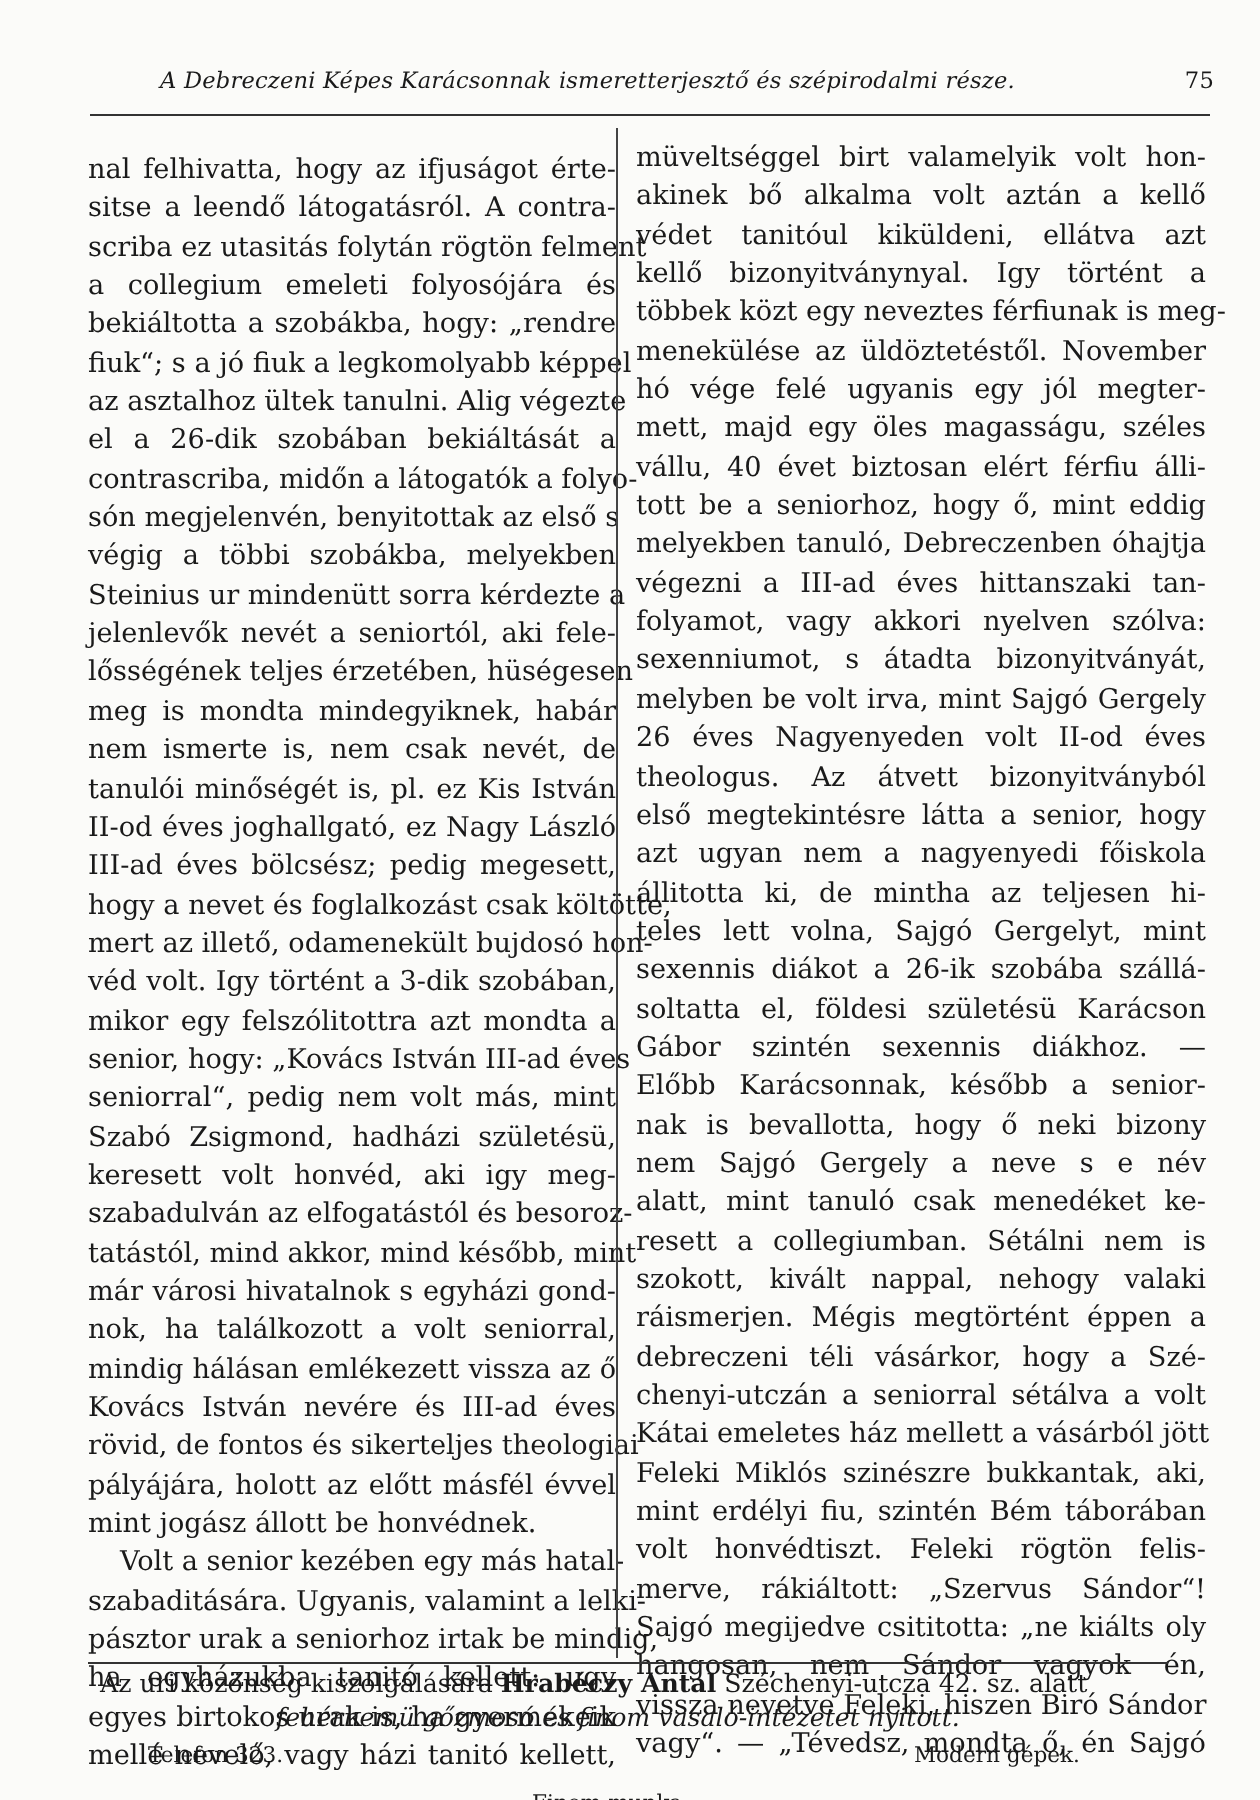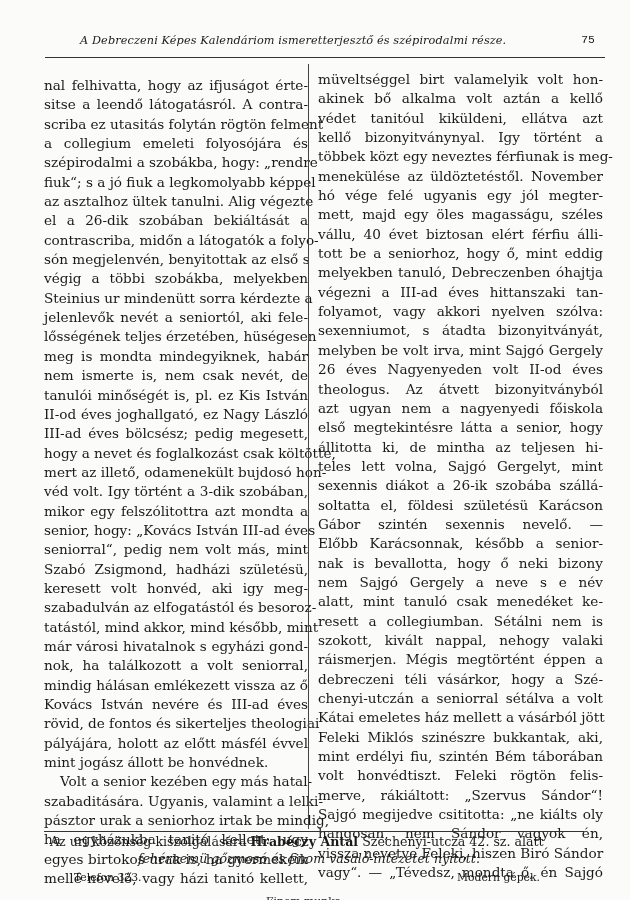--- a/index.html
+++ b/index.html
@@ -8,21 +8,21 @@
     background: #fbfbf9;
     font-family: "DejaVu Serif", serif;
     color: #1a1a1a;
     position: relative;
   }
   .running-head {
     position: absolute; left: 62px; top: 34px; width: 545px;
     font-style: italic; font-size: 11.3px; letter-spacing: 0.1px;
   }
   .running-head .title { position: absolute; left: 18px; top: 0; }
-  .running-head .pagenum { position: absolute; right: 12px; top: 0; font-style: normal; font-family: Liberation Mono, monospace; }
+  .running-head .pagenum { position: absolute; right: 0; top: 0; font-style: normal; }
   .rule-top {
     position: absolute; left: 45px; top: 57px; width: 560px; height: 0;
     border-top: 1.3px solid #333;
   }
   .col {
     position: absolute; top: 68px;
     font-size: 13.6px; line-height: 19.35px;
   }
   .col .line { display: block; white-space: nowrap; text-align: justify; text-align-last: justify; height: 19.35px; }
   .col .line.last { text-align-last: left; }
@@ -41,31 +41,31 @@
   .ad .l1 { position: absolute; left: 6px; top: 0; white-space: nowrap; }
   .ad .l1 b { font-weight: bold; text-align: right; }
   .ad .l2 { position: absolute; left: 70px; top: 17px; font-style: italic; white-space: nowrap; margin-left: 24px; }
   .ad .l3 { position: absolute; top: 37px; font-weight: normal; font-size: 10.8px; white-space: nowrap; text-align: right; }
   .ad .l3.a { left: 30px; } .ad .l3.b { left: 222px; margin-top: 24px; } .ad .l3.c { left: 413px; }
 </style>
 </head>
 <body>
 
 <div class="running-head">
-  <span class="title">A Debreczeni Képes Kalendáriom ismeretterjesztő és szépirodalmi része.</span>
+  <span class="title">A Debreczeni Képes Karácsonnak ismeretterjesztő és szépirodalmi része.</span>
   <span class="pagenum">75</span>
 </div>
 <div class="rule-top"></div>
 
 <div class="col col-left" id="col-left">
     <span class="line">nal felhivatta, hogy az ifjuságot érte-</span>
     <span class="line">sitse a leendő látogatásról. A contra-</span>
     <span class="line">scriba ez utasitás folytán rögtön felment</span>
     <span class="line">a collegium emeleti folyosójára és</span>
-    <span class="line">szépirodalmi a szobákba, hogy: „rendre</span>
+    <span class="line">bekiáltotta a szobákba, hogy: „rendre</span>
     <span class="line">fiuk“; s a jó fiuk a legkomolyabb képpel</span>
     <span class="line">az asztalhoz ültek tanulni. Alig végezte</span>
     <span class="line">el a 26-dik szobában bekiáltását a</span>
     <span class="line">contrascriba, midőn a látogatók a folyo-</span>
     <span class="line">són megjelenvén, benyitottak az első s</span>
     <span class="line">végig a többi szobákba, melyekben</span>
     <span class="line">Steinius ur mindenütt sorra kérdezte a</span>
     <span class="line">jelenlevők nevét a seniortól, aki fele-</span>
     <span class="line">lősségének teljes érzetében, hüségesen</span>
     <span class="line">meg is mondta mindegyiknek, habár</span>
@@ -109,27 +109,27 @@
     <span class="line">mett, majd egy öles magasságu, széles</span>
     <span class="line">vállu, 40 évet biztosan elért férfiu álli-</span>
     <span class="line">tott be a seniorhoz, hogy ő, mint eddig</span>
     <span class="line">melyekben tanuló, Debreczenben óhajtja</span>
     <span class="line">végezni a III-ad éves hittanszaki tan-</span>
     <span class="line">folyamot, vagy akkori nyelven szólva:</span>
     <span class="line">sexenniumot, s átadta bizonyitványát,</span>
     <span class="line">melyben be volt irva, mint Sajgó Gergely</span>
     <span class="line">26 éves Nagyenyeden volt II-od éves</span>
     <span class="line">theologus. Az átvett bizonyitványból</span>
+    <span class="line">első megtekintésre látta a senior, hogy</span>
     <span class="line">azt ugyan nem a nagyenyedi főiskola</span>
-    <span class="line">első megtekintésre látta a senior, hogy</span>
     <span class="line">állitotta ki, de mintha az teljesen hi-</span>
     <span class="line">teles lett volna, Sajgó Gergelyt, mint</span>
     <span class="line">sexennis diákot a 26-ik szobába szállá-</span>
     <span class="line">soltatta el, földesi születésü Karácson</span>
-    <span class="line">Gábor szintén sexennis nevelő. —</span>
+    <span class="line">Gábor szintén sexennis diákhoz. —</span>
     <span class="line">Előbb Karácsonnak, később a senior-</span>
     <span class="line">nak is bevallotta, hogy ő neki bizony</span>
     <span class="line">nem Sajgó Gergely a neve s e név</span>
     <span class="line">alatt, mint tanuló csak menedéket ke-</span>
     <span class="line">resett a collegiumban. Sétálni nem is</span>
     <span class="line">szokott, kivált nappal, nehogy valaki</span>
     <span class="line">ráismerjen. Mégis megtörtént éppen a</span>
     <span class="line">debreczeni téli vásárkor, hogy a Szé-</span>
     <span class="line">chenyi-utczán a seniorral sétálva a volt</span>
     <span class="line">Kátai emeletes ház mellett a vásárból jött</span>

